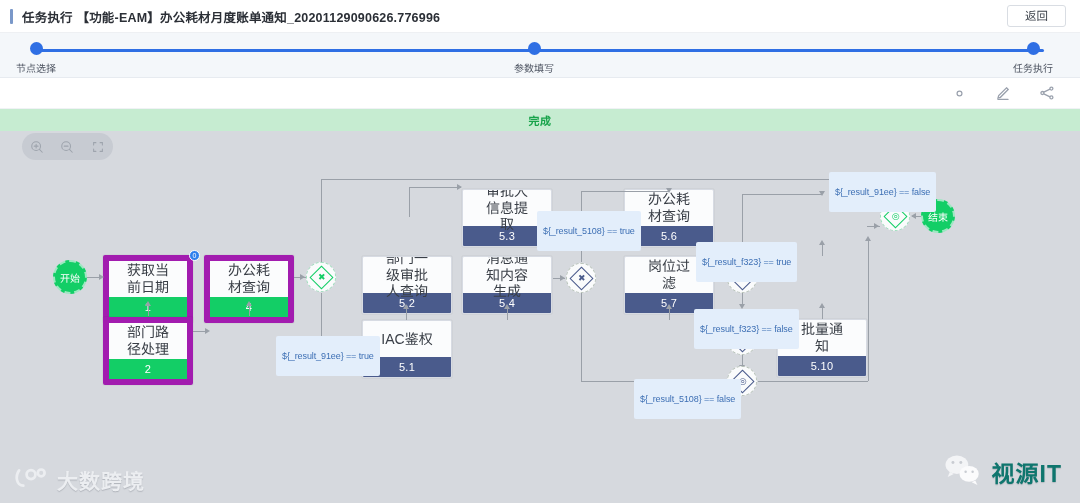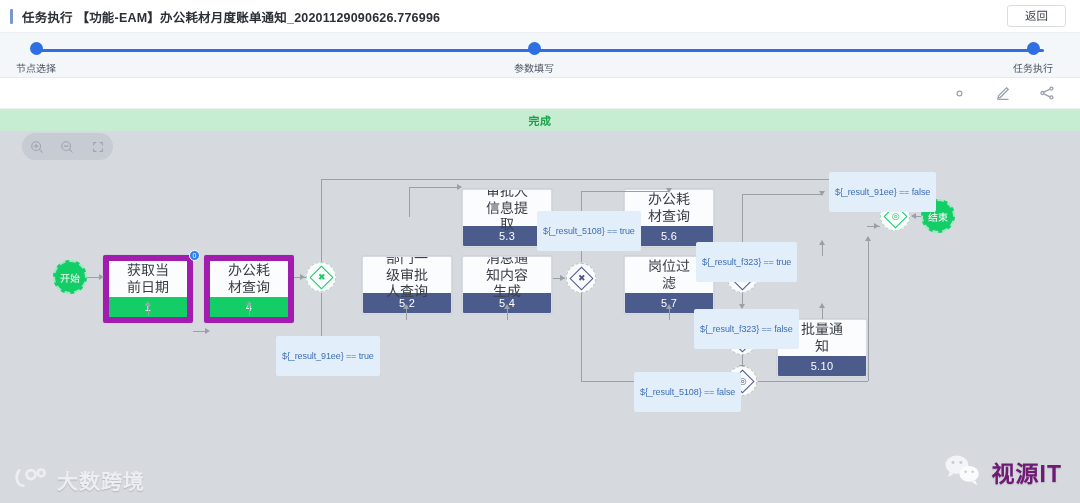--- a/index.html
+++ b/index.html
@@ -266,21 +266,21 @@
   
   .wm-right {
     position: absolute;
     right: 18px; bottom: 12px;
     display: flex; align-items: center; gap: 8px;
     z-index: 40;
     pointer-events: none;
   }
   .wm-right .wm-text {
     font-size: 23px;
-    color: #701a75;
+    color: #0f766e;
     font-weight: 600;
     letter-spacing: 1px;
     text-shadow: 0 1px 1px rgba(120,126,136,.35);
   }
   .wm-left {
     position: absolute;
     left: 14px; bottom: 8px;
     display: flex; align-items: center; gap: 9px;
     z-index: 40;
     pointer-events: none;
@@ -498,25 +498,33 @@
         <span>◎</span>
       </div>
   </div>
 
   <div class="node green" style="left:103px; top:124px;">
     <div class="title">获取当前日期</div>
     <div class="badge">1</div>
   </div>
   <div class="node-dot" style="left:189px; top:119px;">0</div>
 
+  <div class="node green" style="left:103px; top:186px;">
+    <div class="title">部门路径处理</div>
+    <div class="badge">2</div>
+  </div>
   <div class="node green" style="left:204px; top:124px;">
     <div class="title">办公耗材查询</div>
     <div class="badge">4</div>
   </div>
 
+  <div class="node blue" style="left:362px; top:189px;">
+    <div class="title">IAC鉴权</div>
+    <div class="badge">5.1</div>
+  </div>
   <div class="node blue" style="left:362px; top:125px;">
     <div class="title">部门一级审批人查询</div>
     <div class="badge">5.2</div>
   </div>
   <div class="node blue" style="left:462px; top:58px;">
     <div class="title">审批人信息提取</div>
     <div class="badge">5.3</div>
   </div>
   <div class="node blue" style="left:462px; top:125px;">
     <div class="title">消息通知内容生成</div>
@@ -533,21 +541,21 @@
   <div class="node blue" style="left:777px; top:188px;">
     <div class="title">批量通知</div>
     <div class="badge">5.10</div>
   </div>
 
   <div class="cond" style="left:276px; top:205px;">${_result_91ee} == true</div>
   <div class="cond" style="left:537px; top:80px;">${_result_5108} == true</div>
   <div class="cond" style="left:696px; top:85px;margin-top:26px;">${_result_f323} == true</div>
   <div class="cond" style="left:829px; top:41px;">${_result_91ee} == false</div>
   <div class="cond" style="left:694px; top:178px;">${_result_f323} == false</div>
-  <div class="cond" style="left:634px; top:241px;">${_result_5108} == false</div>
+  <div class="cond" style="left:634px; top:248px;">${_result_5108} == false</div>
 
   <div class="wm-right">
     <span>
       <svg width="42" height="34" viewBox="0 0 48 38" fill="#f3f4f6">
         <ellipse cx="17" cy="13" rx="13" ry="10.5"></ellipse>
         <path d="M9 21 l-2.5 6 7-3.5z"></path>
         <ellipse cx="31" cy="23.5" rx="11" ry="9" fill="#fbfbfc"></ellipse>
         <path d="M38 31 l2.5 5 -6.5-3z" fill="#fbfbfc"></path>
         <circle cx="12.5" cy="10.5" r="1.7" fill="#c9ccd2"></circle>
         <circle cx="21.5" cy="10.5" r="1.7" fill="#c9ccd2"></circle>

